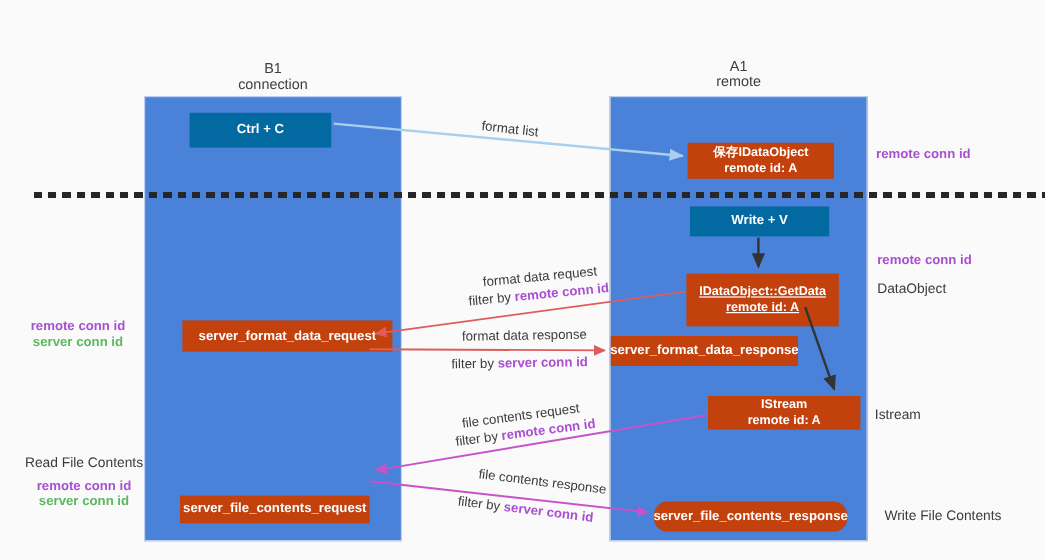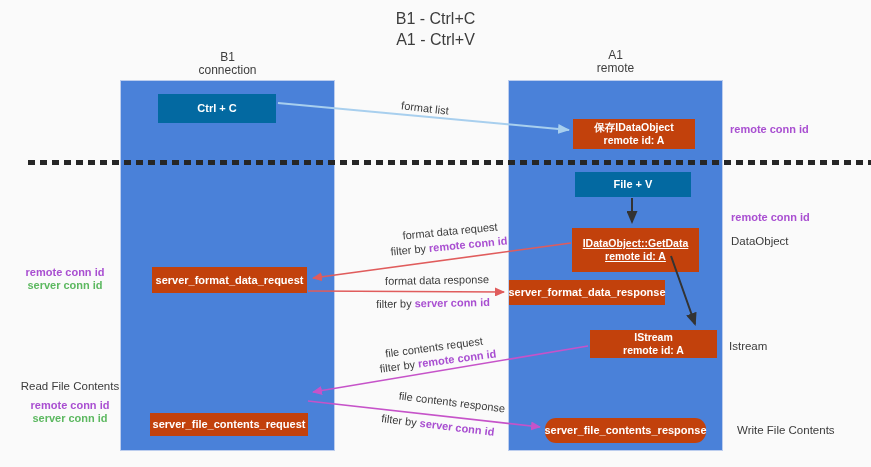--- a/index.html
+++ b/index.html
@@ -23,21 +23,21 @@
   .box{position:absolute;display:flex;flex-direction:column;align-items:center;justify-content:center;
        color:#fff;text-align:center;font-weight:600;font-size:11px;line-height:13px;box-sizing:border-box;}
   .box.green{background:#0369a1;}
   .box.orange{background:#c2410c;}
   .box.small{font-size:10.5px;}
 
   .b-ctrlc{left:158px;top:94px;width:118px;height:29px;}
   .b-saveobj{left:573px;top:119px;width:122px;height:30px;}
   .b-ctrlv{left:575px;top:172px;width:116px;height:25px;}
   .b-getdata{left:572px;top:228px;width:127px;height:44px;text-decoration:underline;}
-  .b-sfdreq{left:152px;top:267px;width:155px;height:26px;}
+  .b-sfdreq{left:152px;top:267px;width:175px;height:26px;}
   .b-sfdresp{left:509px;top:280px;width:156px;height:25px;}
   .b-istream{left:590px;top:330px;width:127px;height:28px;}
   .b-sfcreq{left:150px;top:383px;width:158px;height:23px;margin-top:30px;}
   .b-sfcresp{left:545px;top:418px;width:161px;height:25px;border-radius:11px;}
 
   .lbl{position:absolute;white-space:nowrap;font-size:11.5px;color:#3b3b3b;}
   .purple{color:#a94fd1;font-weight:700;}
   .greentx{color:#5cb860;font-weight:700;}
   .lbl.bold-p{font-size:11px;}
   .r1{left:730px;top:123px;}
@@ -62,24 +62,20 @@
   .a-fcresp{left:452px;top:402px;transform:translate(-50%,-50%) rotate(7deg);}
   .a-filter4{left:438px;top:425px;transform:translate(-50%,-50%) rotate(7deg);}
 
   svg.overlay{position:absolute;left:0;top:0;width:871px;height:467px;pointer-events:none;}
 </style>
 </head>
 <body>
 
 <div class="stage">
 
-  <div class="title">
-    <div>B1 - Ctrl+C</div>
-    <div>A1 - Ctrl+V</div>
-  </div>
 
   <div class="col-header left">
     <div>B1</div>
     <div>connection</div>
   </div>
   <div class="col-header right">
     <div>A1</div>
     <div>remote</div>
   </div>
 
@@ -91,21 +87,21 @@
   <div class="box green b-ctrlc">
     <div>Ctrl + C</div>
   </div>
 
   <div class="box orange small b-saveobj">
     <div>保存IDataObject</div>
     <div>remote id: A</div>
   </div>
 
   <div class="box green b-ctrlv">
-    <div>File + V</div>
+    <div>Write + V</div>
   </div>
 
   <div class="box orange small b-getdata">
     <div>IDataObject::GetData</div>
     <div>remote id: A</div>
   </div>
 
   <div class="box orange b-sfdreq">
     <div>server_format_data_request</div>
   </div>

